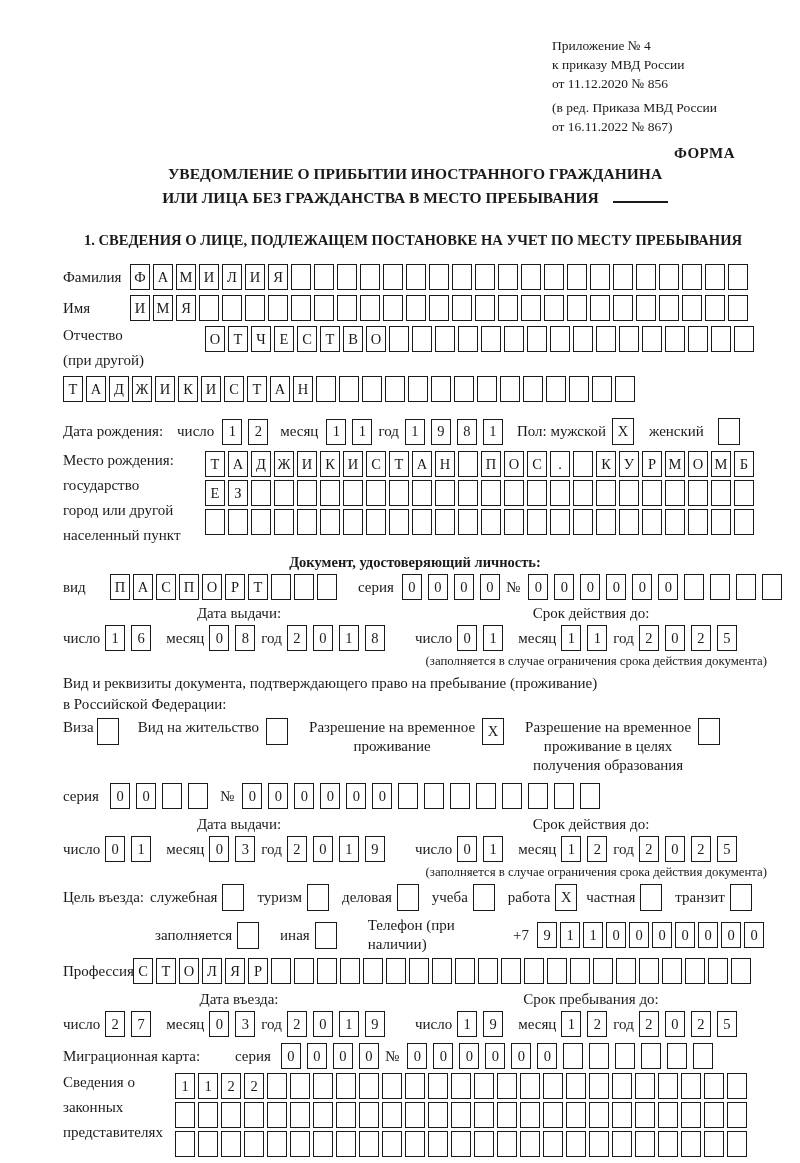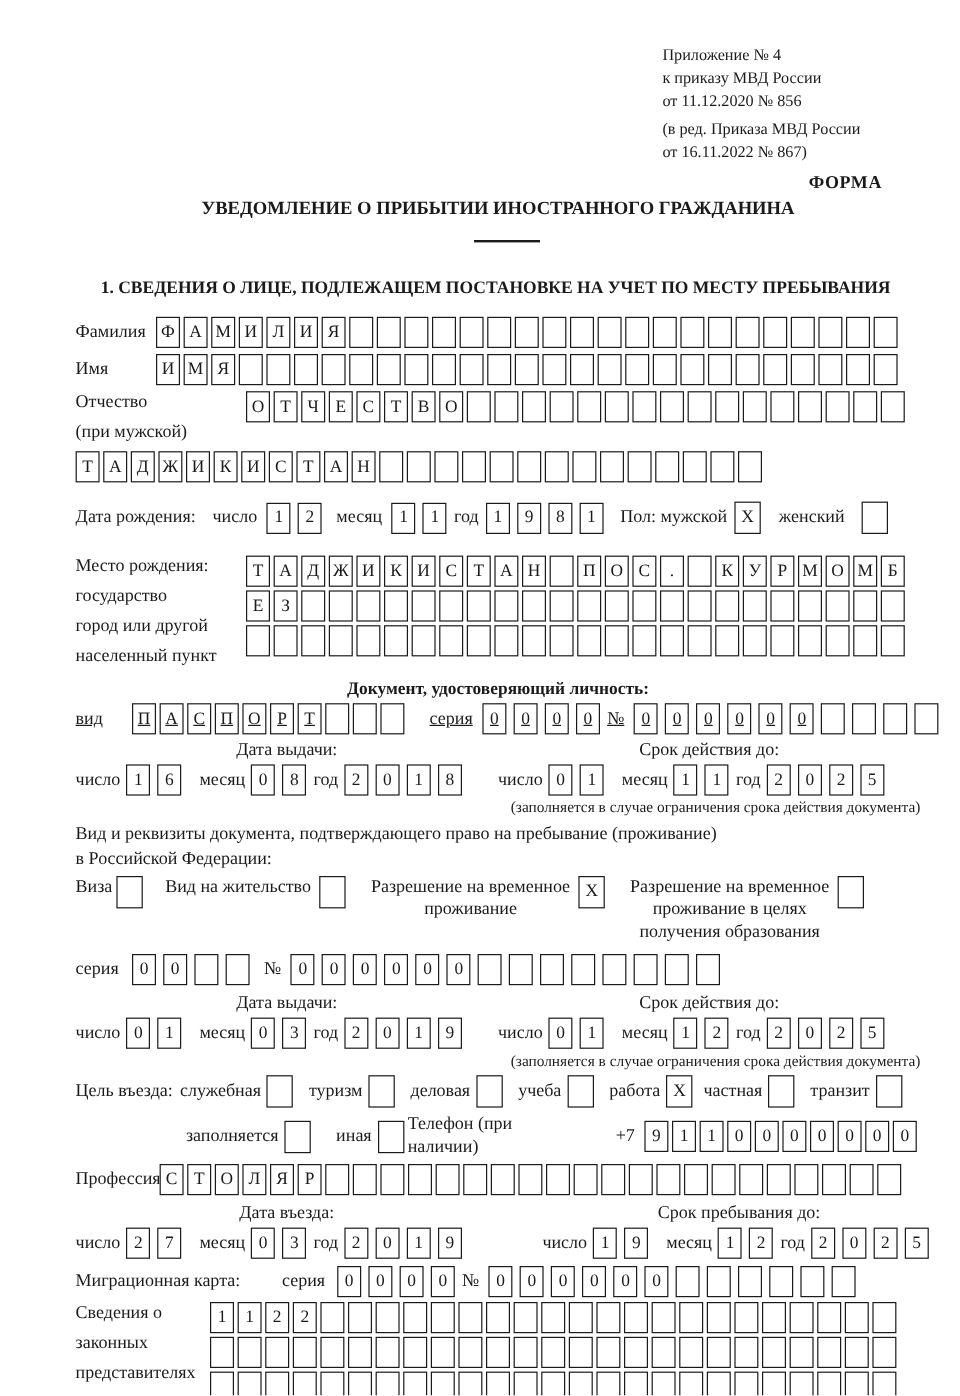--- a/index.html
+++ b/index.html
@@ -60,41 +60,41 @@
   .permit-row { display:flex; align-items:flex-start; margin-bottom:8px; }
   .popt { display:flex; align-items:flex-start; }
   .center-lines { text-align:center; font-size:15px; line-height:19px; }
   .popt .cbox { margin-left:7px; }
 
   .purpose-row { display:flex; align-items:center; margin-bottom:5px; }
   .purpose-row .opt { display:flex; align-items:center; }
   .purpose-row .opt .cbox { margin-left:5px; }
   .ml6 { margin-left:6px; } .ml8 { margin-left:8px; } .ml10 { margin-left:10px; }
   .ml12 { margin-left:12px; } .ml14 { margin-left:14px; } .ml16 { margin-left:16px; }
-  .ml18 { margin-left:18px; } .ml24 { margin-left:24px; } .ml28 { }
+  .ml18 { margin-left:18px; } .ml24 { margin-left:24px; } .ml28 { margin-left:28px; }
 </style>
 </head>
 <body>
 
 <div class="page">
 
   <div class="top-note">
     <div>Приложение № 4</div>
     <div>к приказу МВД России</div>
     <div>от 11.12.2020 № 856</div>
     <div class="gap-before">(в ред. Приказа МВД России</div>
     <div>от 16.11.2022 № 867)</div>
   </div>
 
   <div class="forma">ФОРМА</div>
 
   <div class="title">
     <div>УВЕДОМЛЕНИЕ О ПРИБЫТИИ ИНОСТРАННОГО ГРАЖДАНИНА</div>
     <div>
-      <span class="blank-line"></span>
+      <span>ИЛИ ЛИЦА БЕЗ ГРАЖДАНСТВА В МЕСТО ПРЕБЫВАНИЯ</span><span class="blank-line"></span>
     </div>
   </div>
 
   <div class="section-heading">1. СВЕДЕНИЯ О ЛИЦЕ, ПОДЛЕЖАЩЕМ ПОСТАНОВКЕ НА УЧЕТ ПО МЕСТУ ПРЕБЫВАНИЯ</div>
 
   <div class="form-body">
 
     <div class="frow">
       <div class="lbl w-surname">Фамилия</div>
       <div class="cells">
@@ -157,21 +157,21 @@
           <span class="cell"></span>
           <span class="cell"></span>
           <span class="cell"></span>
           <span class="cell"></span>
         </div>
     </div>
 
     <div class="frow frow-top" style="min-height:38px; margin-bottom:0;">
       <div class="lblcol w-patr">
         <div>Отчество</div>
-        <div>(при мужской)</div>
+        <div>(при другой)</div>
       </div>
       <div class="cells">
           <span class="cell">О</span>
           <span class="cell">Т</span>
           <span class="cell">Ч</span>
           <span class="cell">Е</span>
           <span class="cell">С</span>
           <span class="cell">Т</span>
           <span class="cell">В</span>
           <span class="cell">О</span>
@@ -217,21 +217,21 @@
           <span class="cell"></span>
           <span class="cell"></span>
           <span class="cell"></span>
           <span class="cell"></span>
           <span class="cell"></span>
           <span class="cell"></span>
           <span class="cell"></span>
         </div>
     </div>
 
-    <div class="frow" style="margin-bottom:18px;">
+    <div class="frow" style="margin-bottom:6px;">
       <span class="lbl">Дата рождения:</span>
       <span class="lbl ml14">число</span>
       <span class="cells g6 ml8">
           <span class="cell">1</span>
           <span class="cell">2</span>
         </span>
       <span class="lbl ml6">месяц</span>
       <span class="cells g6 ml8">
           <span class="cell">1</span>
           <span class="cell">1</span>
@@ -337,21 +337,21 @@
             <span class="cell"></span>
             <span class="cell"></span>
             <span class="cell"></span>
             <span class="cell"></span>
           </div>
       </div>
     </div>
 
     <div class="doc-heading">Документ, удостоверяющий личность:</div>
 
-    <div class="frow" style="margin-bottom:4px;text-decoration:underline;">
+    <div class="frow" style="margin-bottom:4px;">
       <div class="lbl w-vid">вид</div>
       <div class="cells">
           <span class="cell">П</span>
           <span class="cell">А</span>
           <span class="cell">С</span>
           <span class="cell">П</span>
           <span class="cell">О</span>
           <span class="cell">Р</span>
           <span class="cell">Т</span>
           <span class="cell"></span>
@@ -643,21 +643,21 @@
           <span class="cell"></span>
           <span class="cell"></span>
           <span class="cell"></span>
           <span class="cell"></span>
           <span class="cell"></span>
           <span class="cell"></span>
           <span class="cell"></span>
         </div>
     </div>
 
-    <div class="dpair" style="margin-bottom:6px;gap:37px;">
+    <div class="dpair" style="margin-bottom:6px;">
       <div class="dp-half dp-left">
         <div class="dp-head">Дата въезда:</div>
         <div class="dp-row">
           <span class="lbl">число</span>
           <span class="cells g6">
               <span class="cell">2</span>
               <span class="cell">7</span>
             </span>
           <span class="lbl mlg">месяц</span>
           <span class="cells g6">

